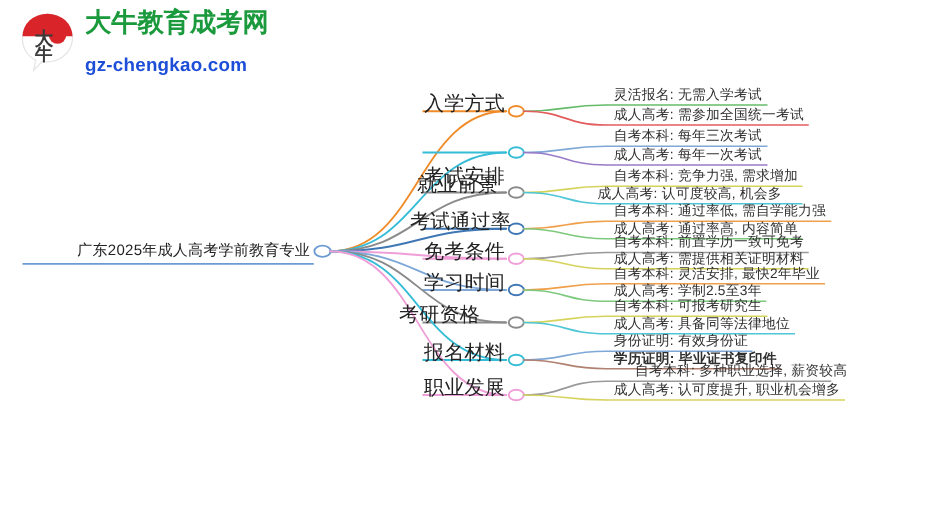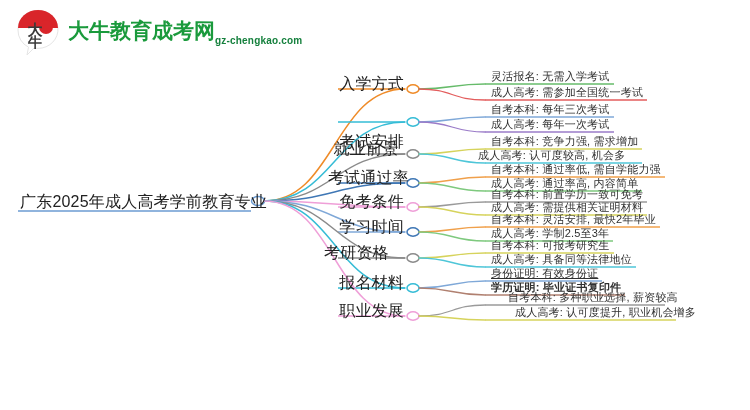--- a/index.html
+++ b/index.html
@@ -25,35 +25,35 @@
     align-items: center;
     gap: 6px;
   }
   .logo-mark {
     position: relative;
     width: 48px;
     height: 50px;
   }
   .logo-text-wrap {
     display: flex;
-    flex-direction: row;
+    flex-direction: column;
     justify-content: center;
     line-height: 1;
   }
   .logo-title {
     font-size: 21px;
     font-weight: bold;
     color: #1a9a3c;
     letter-spacing: 0px;
     white-space: nowrap;
   }
   .logo-sub {
-    font-size: 10px;
+    font-size: 15px;
     font-weight: bold;
-    color: #15803d;
+    color: #1d4ed8;
     margin-top: 16px;
     letter-spacing: 0.2px;
     white-space: nowrap;
   }
 
   
   #mindmap-svg {
     position: absolute;
     left: 0;
     top: 0;
@@ -62,21 +62,21 @@
   }
   .node-label {
     position: absolute;
     font-size: 11.5px;
     color: #2b2b2b;
     white-space: nowrap;
     line-height: 1;
     letter-spacing: 0.2px;
   }
   .root-label {
-    font-size: 16px;
+    font-size: 12px;
     color: #222;
   }
   .branch-label {
     font-size: 16px;
     color: #222;
   }
   .leaf-label {
     font-size: 11px;
     color: #303030;
   }
@@ -183,24 +183,24 @@
       <div class="node-label leaf-label" style="left: 478px; top: 150px;">成人高考: 认可度较高, 机会多</div>
       <div class="node-label branch-label" style="left: 328px; top: 170px; width: 76px; text-align: right;">考试通过率</div>
       <div class="node-label leaf-label" style="left: 491px; top: 164px;">自考本科: 通过率低, 需自学能力强</div>
       <div class="node-label leaf-label" style="left: 491px; top: 178px;">成人高考: 通过率高, 内容简单</div>
       <div class="node-label branch-label" style="left: 328px; top: 194px; width: 76px; text-align: right;">免考条件</div>
       <div class="node-label leaf-label" style="left: 491px; top: 189px;">自考本科: 前置学历一致可免考</div>
       <div class="node-label leaf-label" style="left: 491px; top: 202px;">成人高考: 需提供相关证明材料</div>
       <div class="node-label branch-label" style="left: 328px; top: 219px; width: 76px; text-align: right;">学习时间</div>
       <div class="node-label leaf-label" style="left: 491px; top: 214px;">自考本科: 灵活安排, 最快2年毕业</div>
       <div class="node-label leaf-label" style="left: 491px; top: 228px;">成人高考: 学制2.5至3年</div>
-      <div class="node-label branch-label" style="left: 324px; top: 245px; width: 76px; ">考研资格</div>
+      <div class="node-label branch-label" style="left: 308px; top: 245px; width: 76px; text-align: right;">考研资格</div>
       <div class="node-label leaf-label" style="left: 491px; top: 240px;">自考本科: 可报考研究生</div>
       <div class="node-label leaf-label" style="left: 491px; top: 254px;">成人高考: 具备同等法律地位</div>
       <div class="node-label branch-label" style="left: 328px; top: 275px; width: 76px; text-align: right;">报名材料</div>
-      <div class="node-label leaf-label" style="left: 491px; top: 268px; text-decoration: underline;">身份证明: 有效身份证</div>
+      <div class="node-label leaf-label" style="left: 491px; top: 268px;">身份证明: 有效身份证</div>
       <div class="node-label leaf-label" style="left: 491px; top: 282px; font-weight: bold;">学历证明: 毕业证书复印件</div>
       <div class="node-label branch-label" style="left: 328px; top: 303px; width: 76px; text-align: right;">职业发展</div>
       <div class="node-label leaf-label" style="left: 491px; top: 292px; margin-left: 17px;">自考本科: 多种职业选择, 薪资较高</div>
-      <div class="node-label leaf-label" style="left: 491px; top: 307px; margin-left: 24px;">成人高考: 认可度提升, 职业机会增多</div>
+      <div class="node-label leaf-label" style="left: 491px; top: 307px;">成人高考: 认可度提升, 职业机会增多</div>
     </div>
 
 </div>
 
 </body></html>

